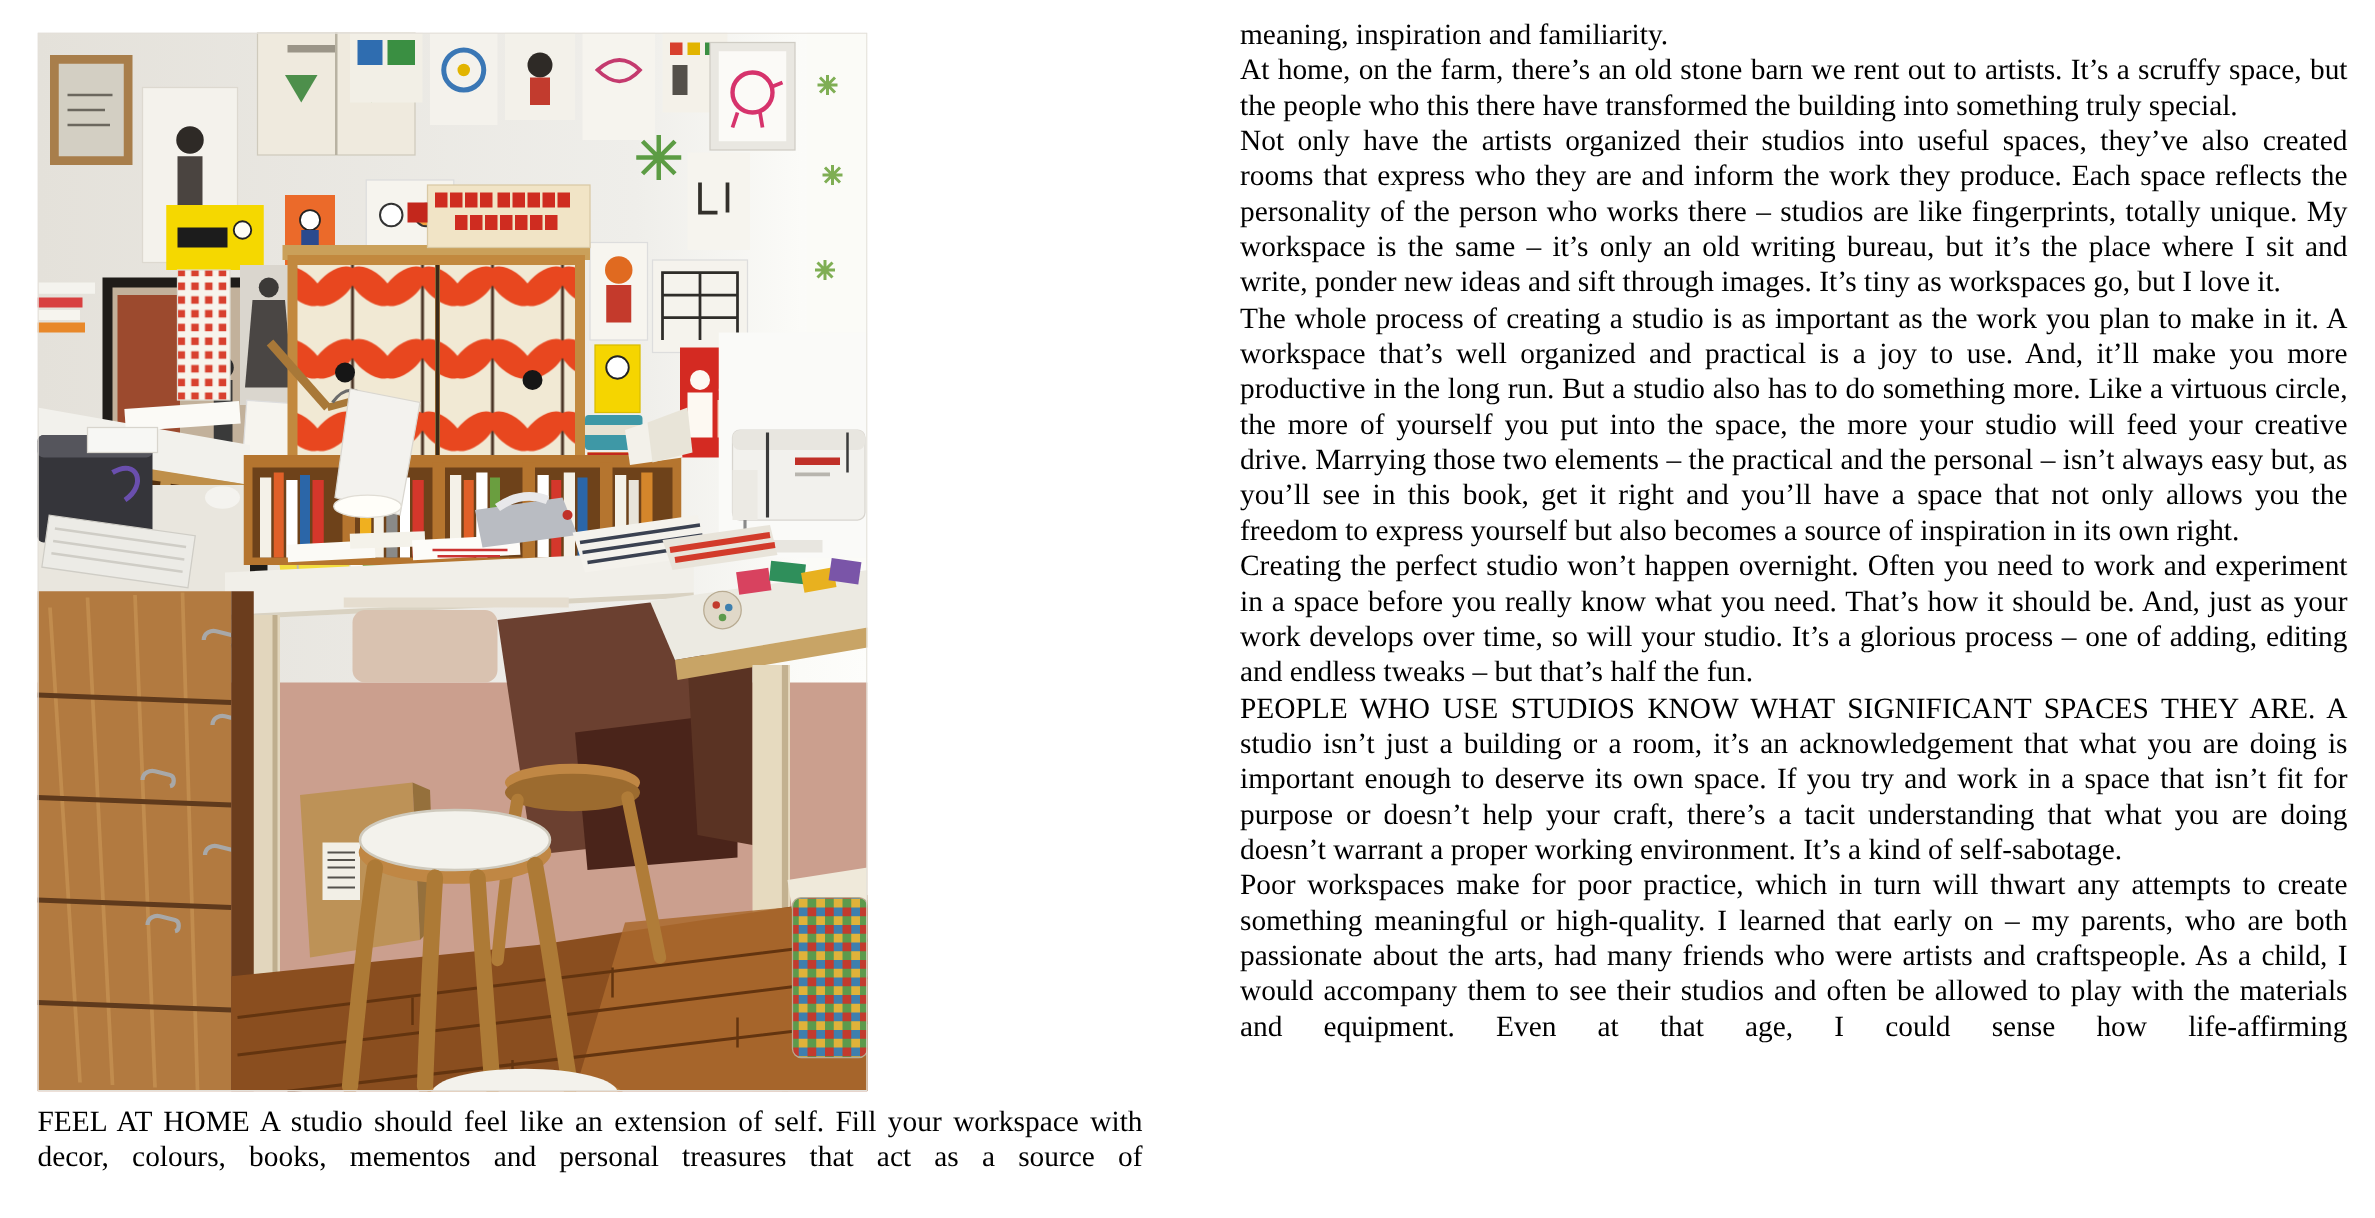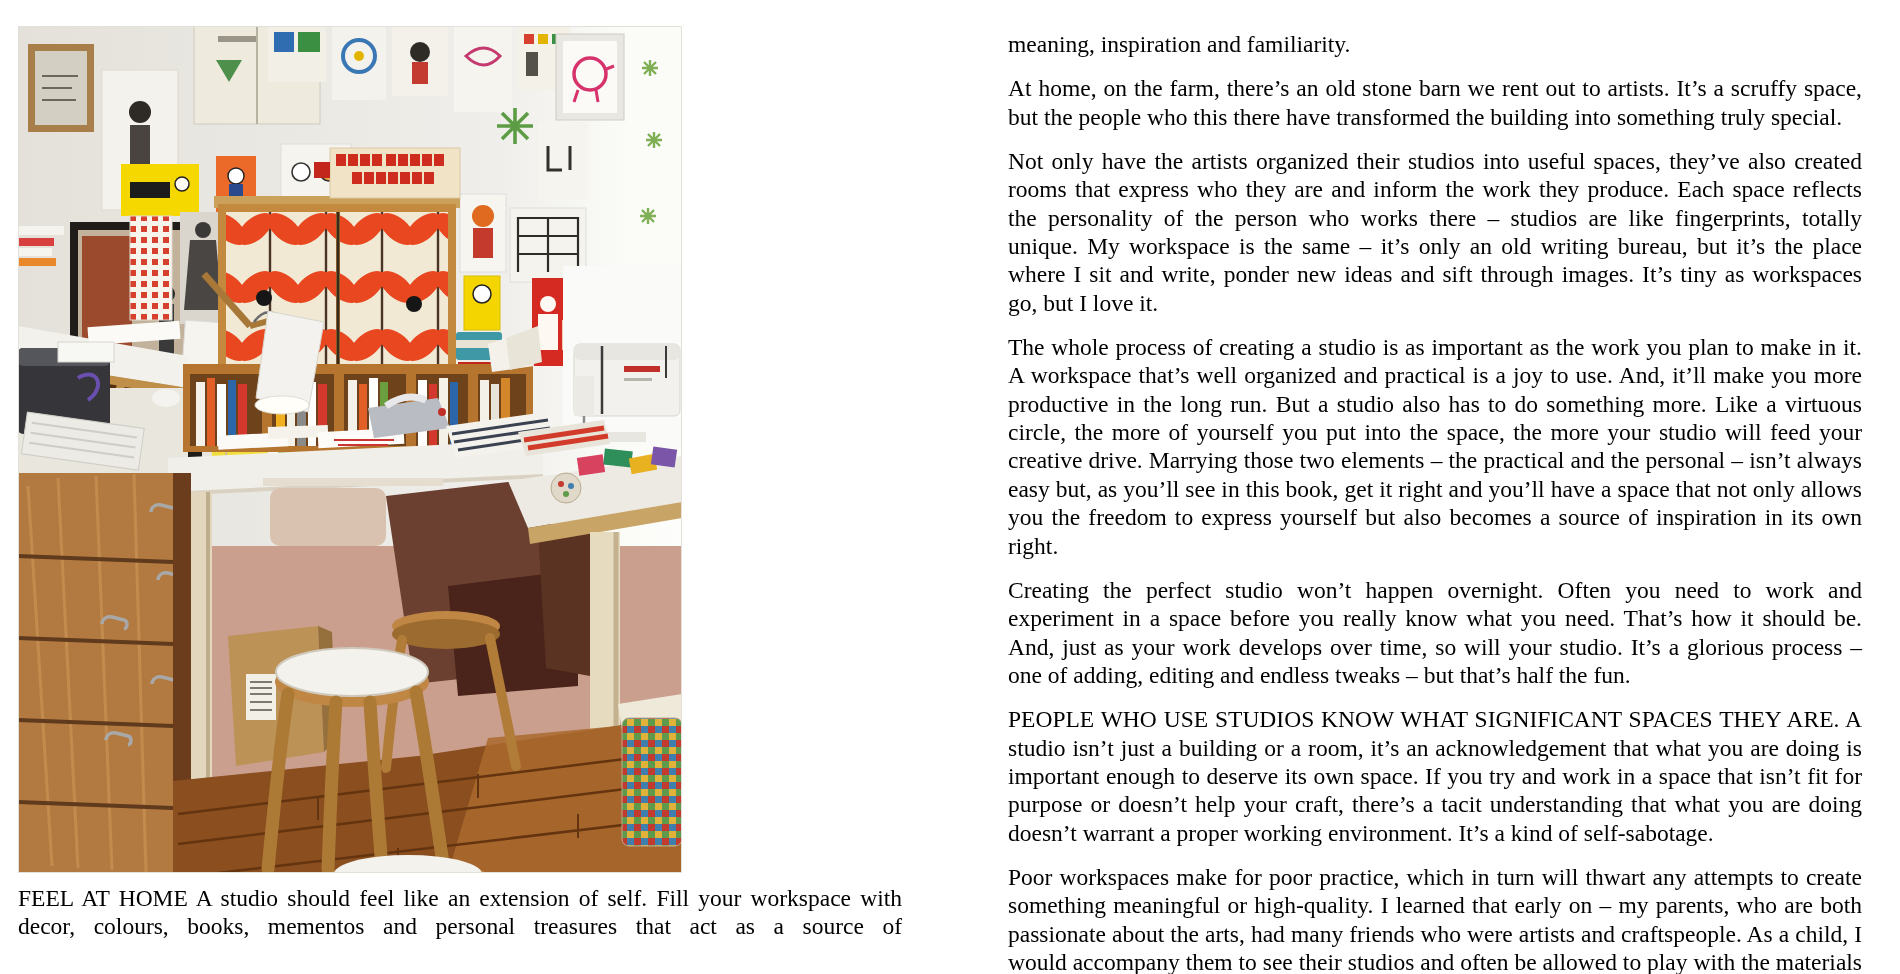--- a/index.html
+++ b/index.html
@@ -2,32 +2,32 @@
 <html lang="en"><head>
 <meta charset="utf-8">
 <style>
   html,body{margin:0;padding:0;}
   body{
     width:1900px;height:974px;background:#ffffff;color:#000000;
     font-family:"Liberation Serif", serif;
     overflow:hidden;position:relative;
   }
   .spread{position:relative;width:1900px;height:974px;background:#ffffff;}
-  .page-left{position:absolute;left:18px;top:26px;width:884px;}
+  .page-left{position:absolute;left:30px;top:26px;width:884px;}
   .photo-fig{margin:0;padding:0;}
   .photo-svg{display:block;}
   .caption{
     margin-top:11px;
     font-size:23.5px;line-height:28.4px;
     text-align:justify;text-align-last:justify;
     color:#000;
   }
   .page-right{position:absolute;left:992px;top:14px;width:886px;}
   .para{
-    margin:16px;padding:0;
+    margin:0;padding:0;
     font-size:23.5px;line-height:28.35px;
     text-align:justify;
     color:#000;
   }
   .para:last-child{text-align-last:justify;}
 </style>
 </head>
 <body>
 
 <div class="spread">

